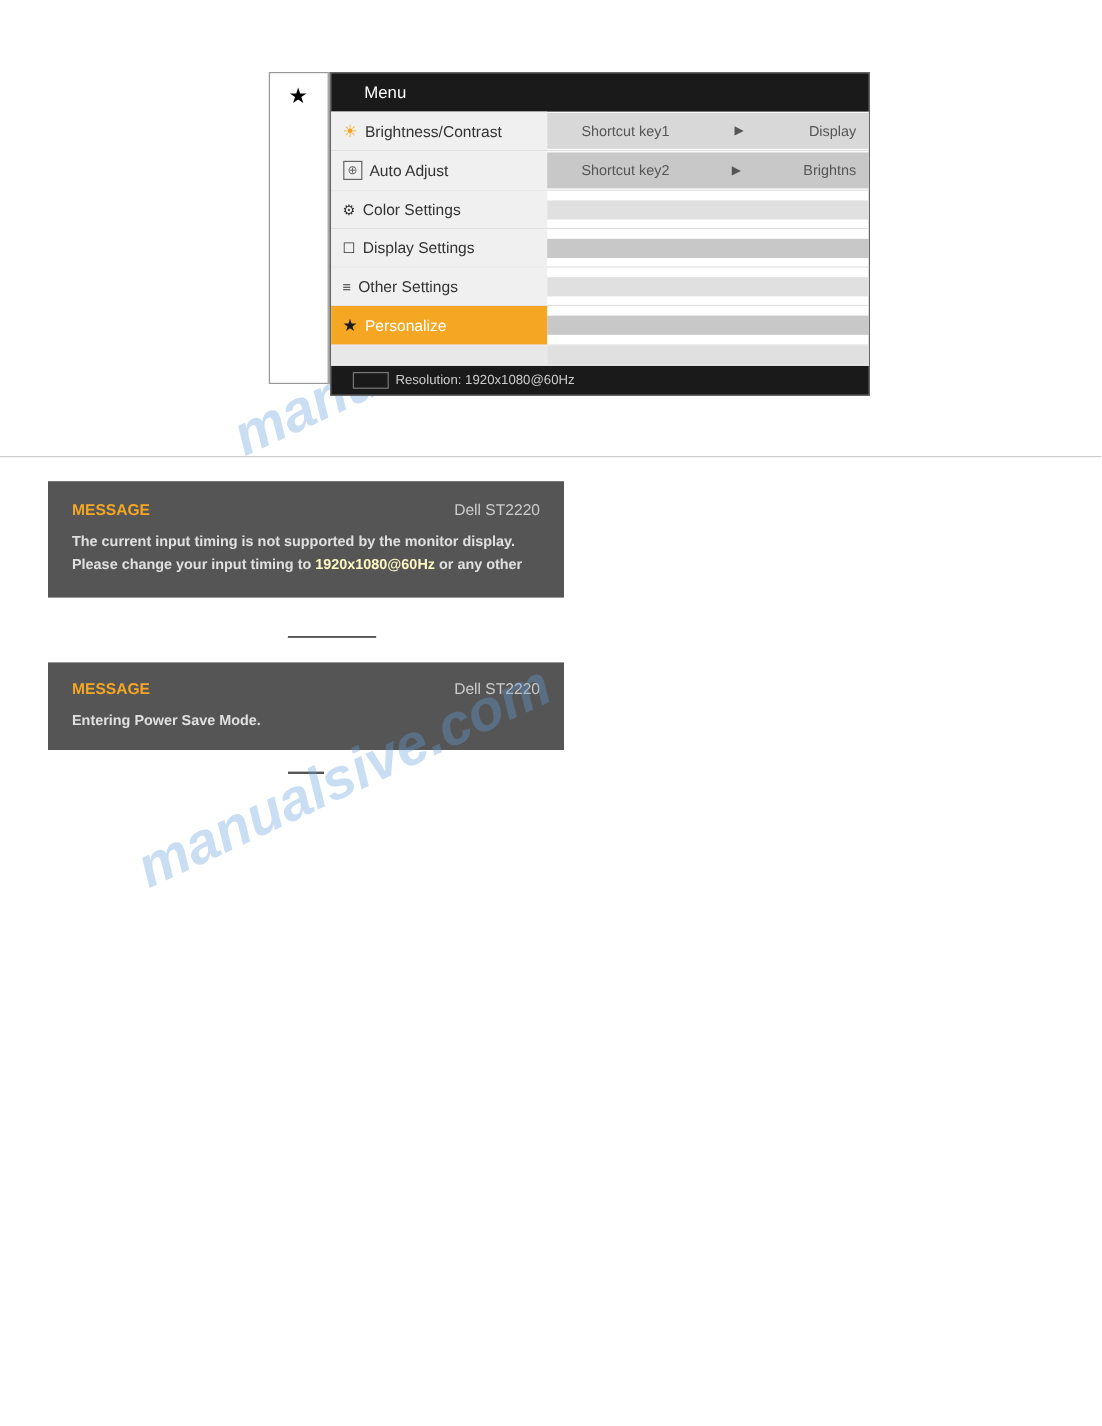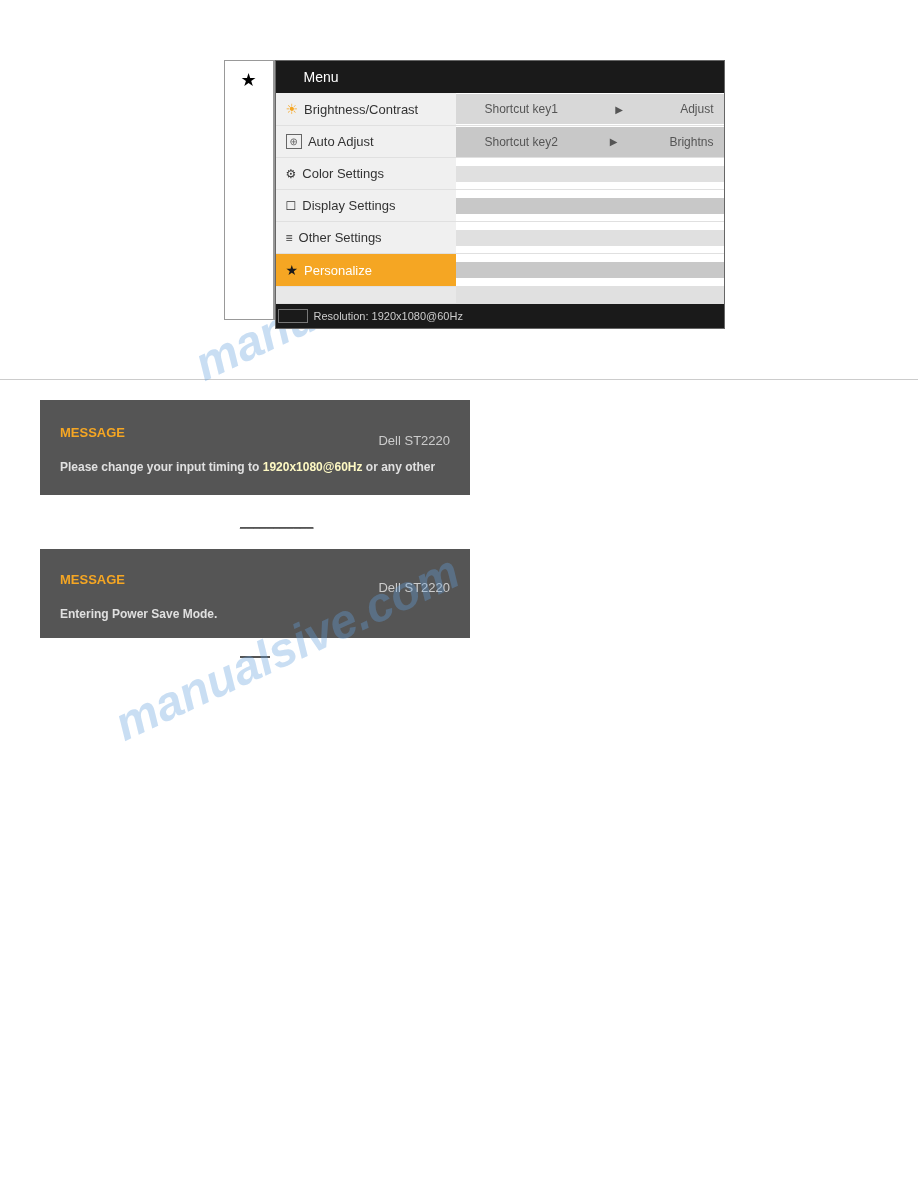--- a/index.html
+++ b/index.html
@@ -101,21 +101,21 @@
       background: #e0e0e0;
     }
 
     .osd-row-right.empty2 {
       background: #c8c8c8;
     }
 
     .osd-footer {
       background: #1a1a1a;
       color: #ccc;
-      padding: 5px 2px;
+      padding: 5px 18px;
       font-size: 11px;
       display: flex;
       align-items: center;
       gap: 6px;
     }
 
     .icon-sun { font-size: 14px; color: #f5a623; }
     .icon-adj { font-size: 12px; color: #666; border: 1px solid #666; padding: 1px 3px; font-size: 10px; }
     .icon-color { font-size: 12px; }
     .icon-display { font-size: 12px; }
@@ -153,21 +153,20 @@
 
     .message-label {
       color: #f5a623;
       font-weight: bold;
       font-size: 13px;
     }
 
     .message-brand {
       color: #ccc;
       font-size: 13px;
-      margin-top: 17px;
     }
 
     .message-body {
       color: #e0e0e0;
       font-size: 12px;
       line-height: 1.6;
     }
 
     .message-body .highlight-yellow {
       color: #fef9c3;
@@ -242,21 +241,21 @@
       </div>
 
       <div class="osd-row">
         <div class="osd-row-left">
           <span class="icon-sun">☀</span>
           <span>Brightness/Contrast</span>
         </div>
         <div class="osd-row-right has-arrow">
           <span>Shortcut key1</span>
           <span class="arrow-right">▶</span>
-          <span>Adjust</span>
+          <span>Display</span>
         </div>
       </div>
 
       <div class="osd-row">
         <div class="osd-row-left">
           <span class="icon-adj">⊕</span>
           <span>Auto Adjust</span>
         </div>
         <div class="osd-row-right has-arrow empty2">
           <span>Shortcut key2</span>
@@ -314,20 +313,23 @@
 
 <div class="messages-section">
 
   <div class="message-box">
     <div class="message-header">
       <span class="message-label">MESSAGE</span>
       <span class="message-brand">Dell  ST2220</span>
     </div>
     <div class="message-body">
       <p>
+        <strong>The current input timing is not supported by the monitor display.</strong>
+      </p>
+      <p>
         <strong>Please change your input timing to </strong><span class="highlight-yellow">1920x1080@60Hz</span><strong> or any other</strong>
       </p>
     </div>
   </div>
 
   <div class="bottom-link" style="width:200px; margin: 20px 0 20px 200px;">___________</div>
 
   <div class="message-box" style="padding: 14px 20px 14px 20px;">
     <div class="message-header">
       <span class="message-label">MESSAGE</span>

